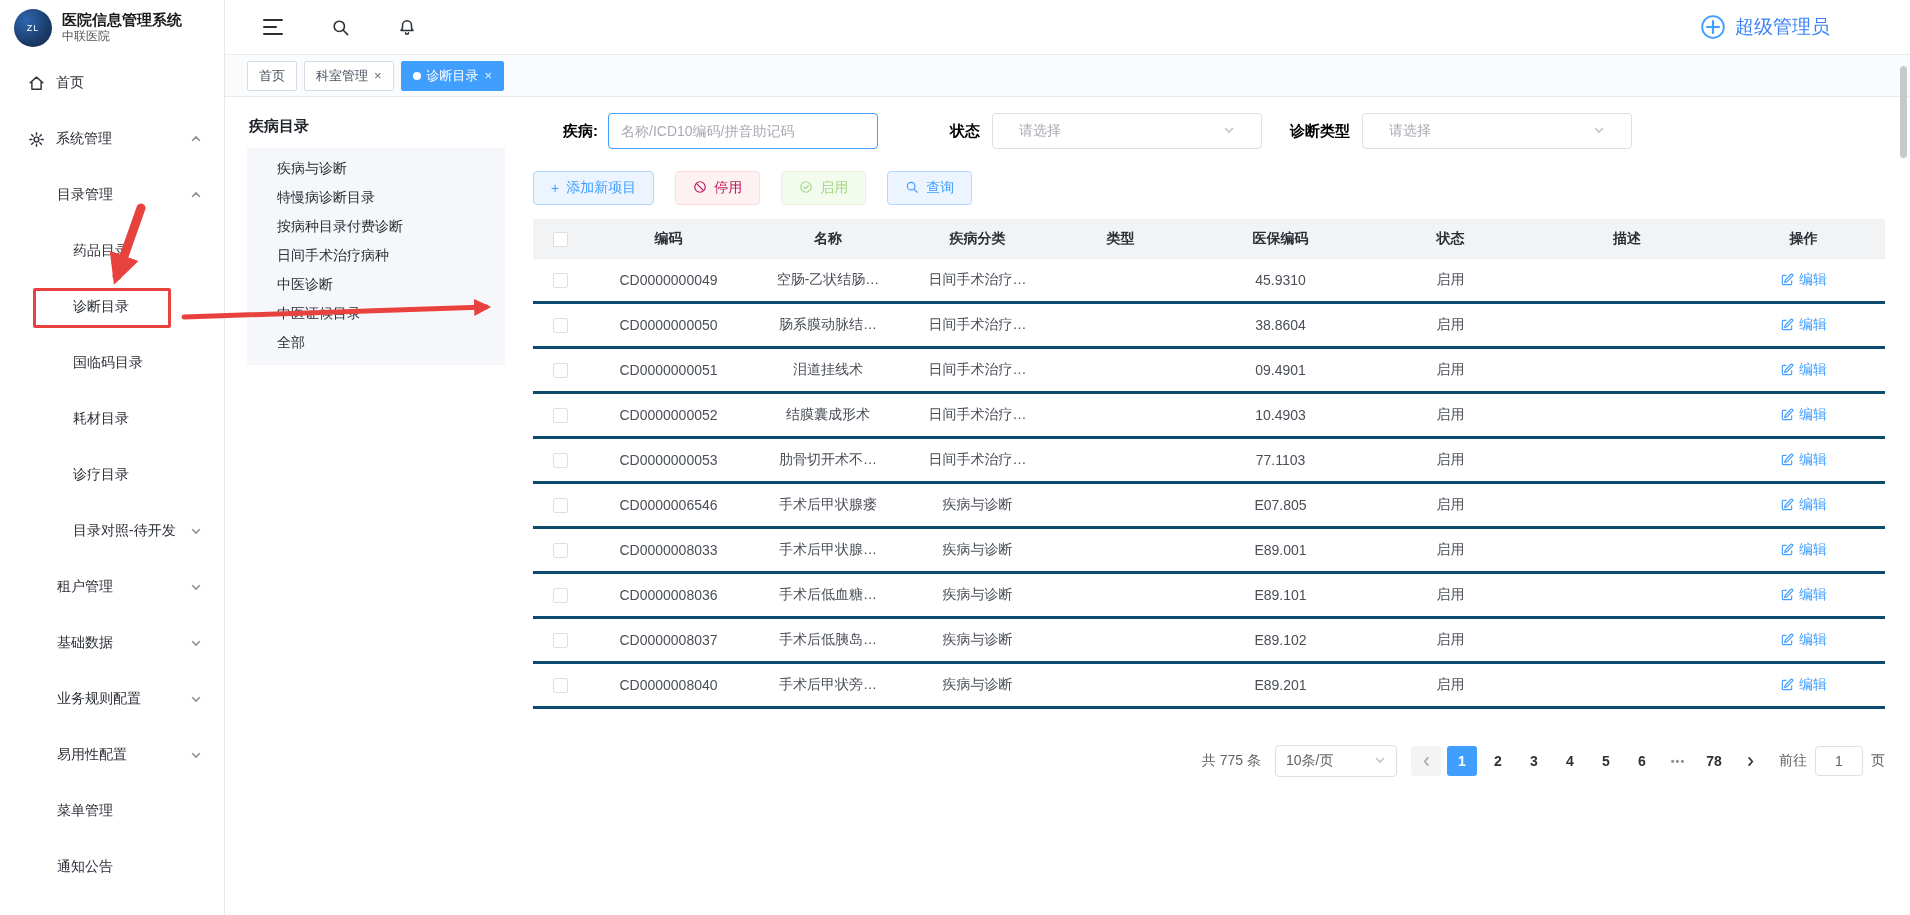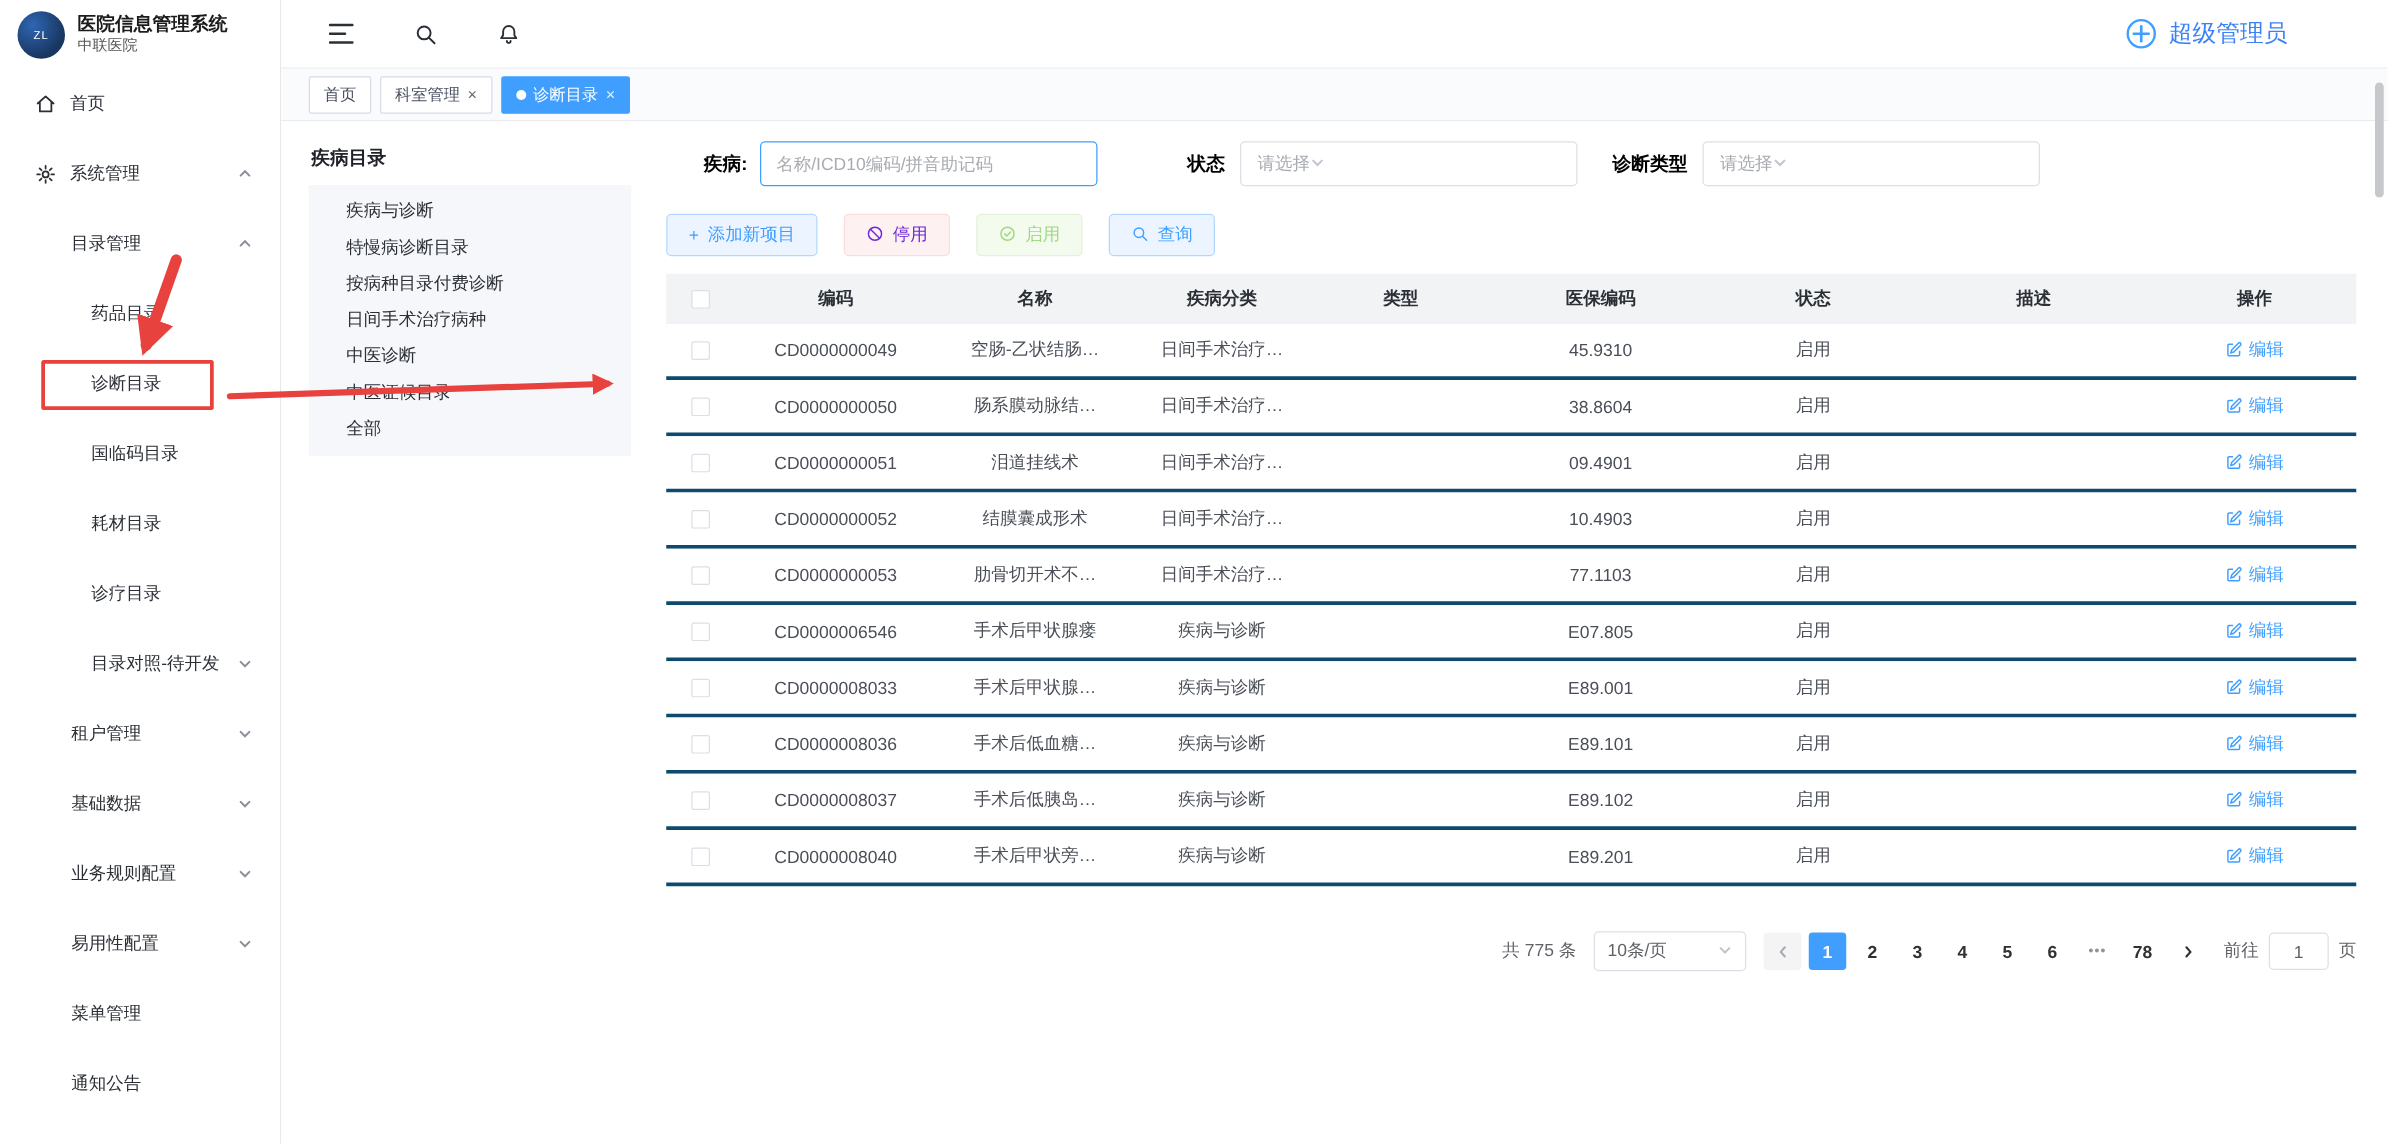--- a/index.html
+++ b/index.html
@@ -43,28 +43,28 @@
   .catalog{width:258px;min-width:258px}
   .catalog-title{font-size:15px;font-weight:700;color:#1f2329;padding:6px 4px 12px 2px}
   .catalog-list{background:#f5f7fa;padding:6px 0 8px}
   .catalog-item{height:29px;line-height:29px;padding-left:30px;font-size:14px;color:#2b2f36;cursor:pointer;white-space:nowrap}
 
   .work{flex:1;display:flex;flex-direction:column;min-width:0}
   .filter-row{display:flex;align-items:center;height:40px;padding-left:30px}
   .f-label{font-size:15px;font-weight:700;color:#000000;white-space:nowrap}
   .disease-input{width:270px;height:36px;margin-left:10px;border:1px solid #409eff;border-radius:4px;padding:0 12px;font-size:14px;color:#303133;outline:none;background:#fff;font-family:inherit}
   .disease-input::placeholder{color:#a8abb2}
-  .sel{width:270px;height:36px;border:1px solid #dcdfe6;border-radius:4px;background:#fff;display:flex;align-items:center;justify-content:flex-start;padding:0 13px;cursor:pointer}
+  .sel{width:270px;height:36px;border:1px solid #dcdfe6;border-radius:4px;background:#fff;display:flex;align-items:center;justify-content:space-between;padding:0 26px;cursor:pointer}
   .sel .sel-val{color:#a8abb2;font-size:14px}
   .ml72{margin-left:72px}.ml28{margin-left:28px}.ml12{margin-left:12px}
 
   .toolbar{display:flex;align-items:center;gap:21px;margin-top:20px}
   .btn{height:34px;display:flex;align-items:center;gap:7px;padding:0 17px;border-radius:4px;font-size:14px;cursor:pointer;border:1px solid transparent;white-space:nowrap}
   .btn-add,.btn-query{background:#ecf5ff;border-color:#b3d8ff;color:#409eff}
-  .btn-disable{background:#fdf1f1;border-color:#fbdddd;color:#6d28d9}
+  .btn-disable{background:#fdf1f1;border-color:#fbdddd;color:#be185d}
   .btn-enable{background:#f3faee;border-color:#e3f2d8;color:#a3d883}
   .btn svg{flex:none}
 
   
   .table{margin-top:14px;width:100%}
   .t-row{display:grid;grid-template-columns:54px 163px 156px 143px 143px 177px 163px 190px 1fr;align-items:center;border-bottom:3px solid #0c4a6e;background:#fff}
   .t-head{background:#f2f3f5;height:40px;border-bottom:1px solid #ebeef5}
   .t-head .t-cell{font-weight:700;color:#2b2f36}
   .t-body .t-row{height:45px}
   .t-cell{text-align:center;font-size:14px;color:#4a4f57;overflow:hidden;white-space:nowrap;text-overflow:ellipsis;padding:0 4px}

